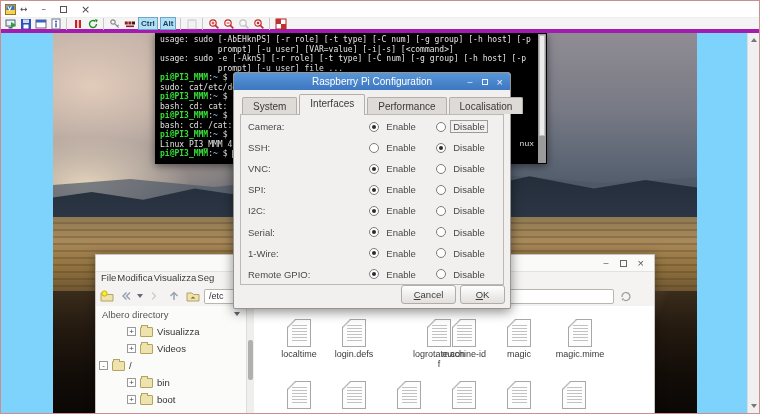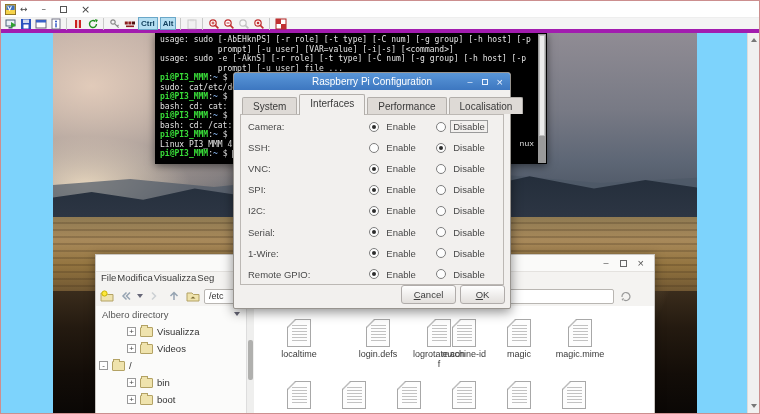--- a/index.html
+++ b/index.html
@@ -361,21 +361,21 @@
           </div>
       </div>
       <div class="fm-sb">
           <div class="thumb"></div>
         </div>
       <div class="fgrid">
           <div class="fcell" style="left: 18px; top: 13px;">
             <div class="ficon"></div>
             <div class="flabel">localtime</div>
           </div>
-          <div class="fcell" style="left: 73px; top: 13px; margin-left: 24px;">
+          <div class="fcell" style="left: 73px; top: 13px;">
             <div class="ficon"></div>
             <div class="flabel">login.defs</div>
           </div>
           <div class="fcell" style="left: 128px; top: 13px; margin-left: 30px;">
             <div class="ficon"></div>
             <div class="flabel">logrotate.conf</div>
           </div>
           <div class="fcell" style="left: 183px; top: 13px;">
             <div class="ficon"></div>
             <div class="flabel">machine-id</div>

